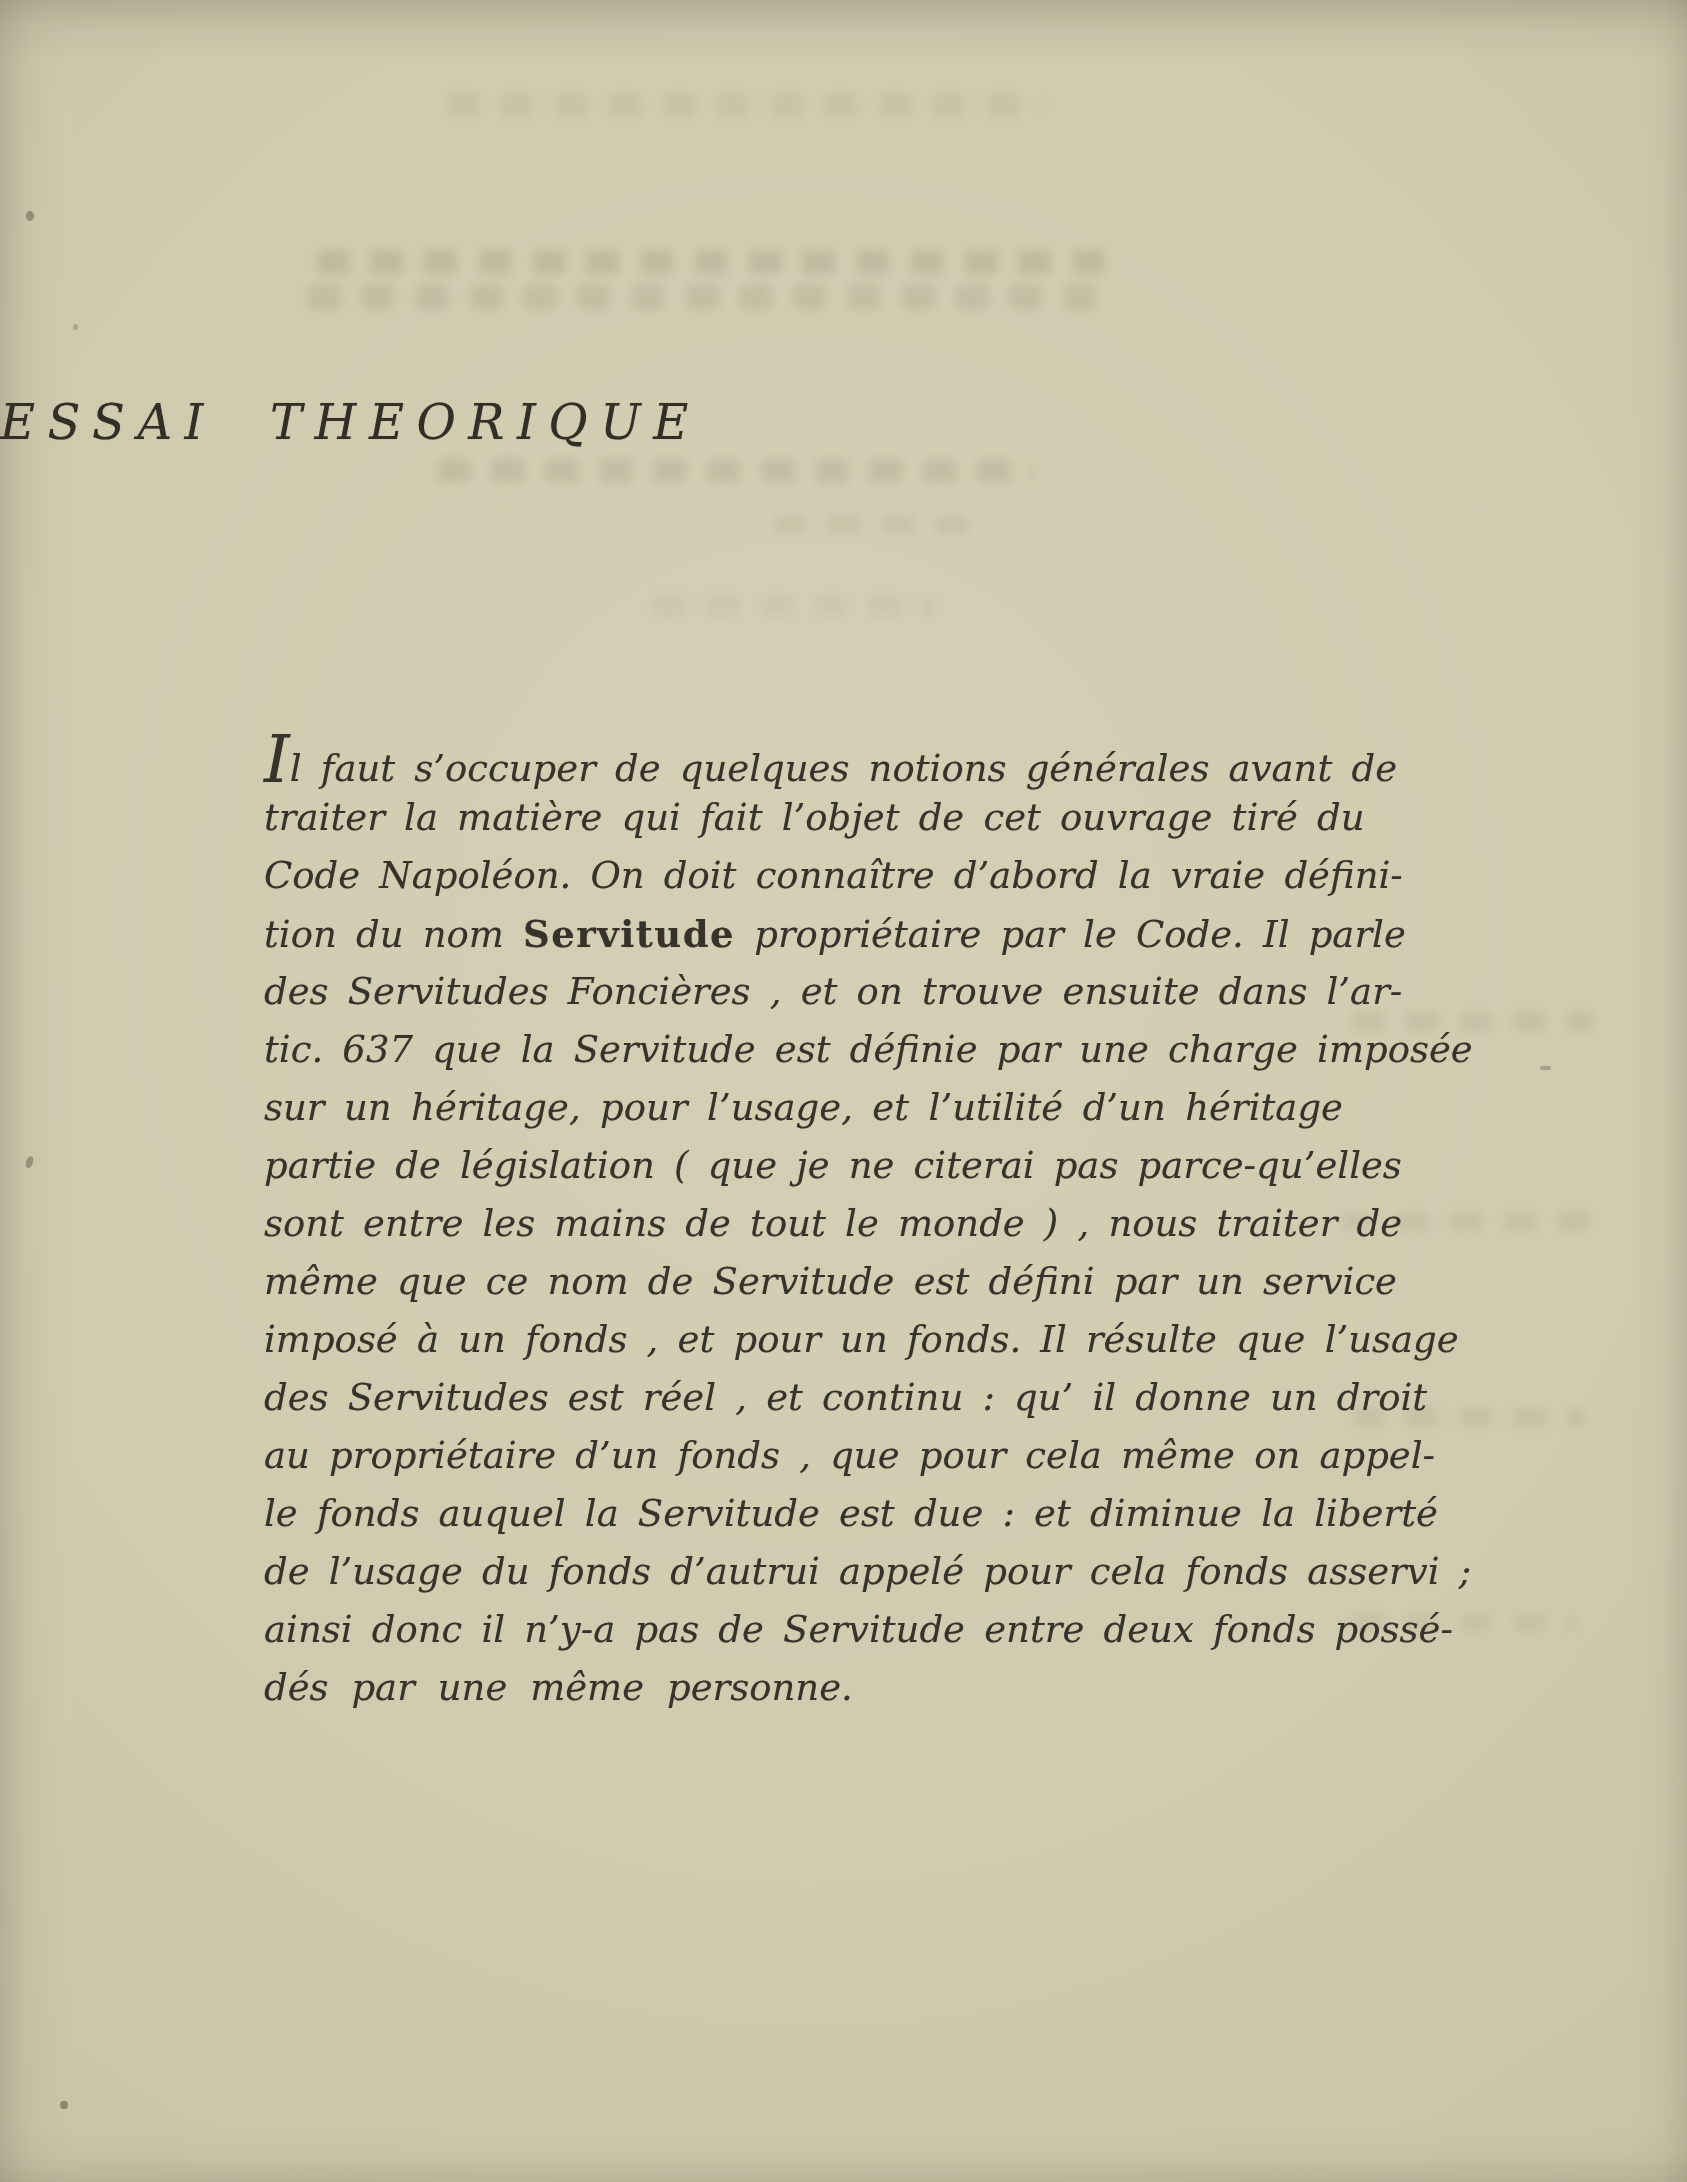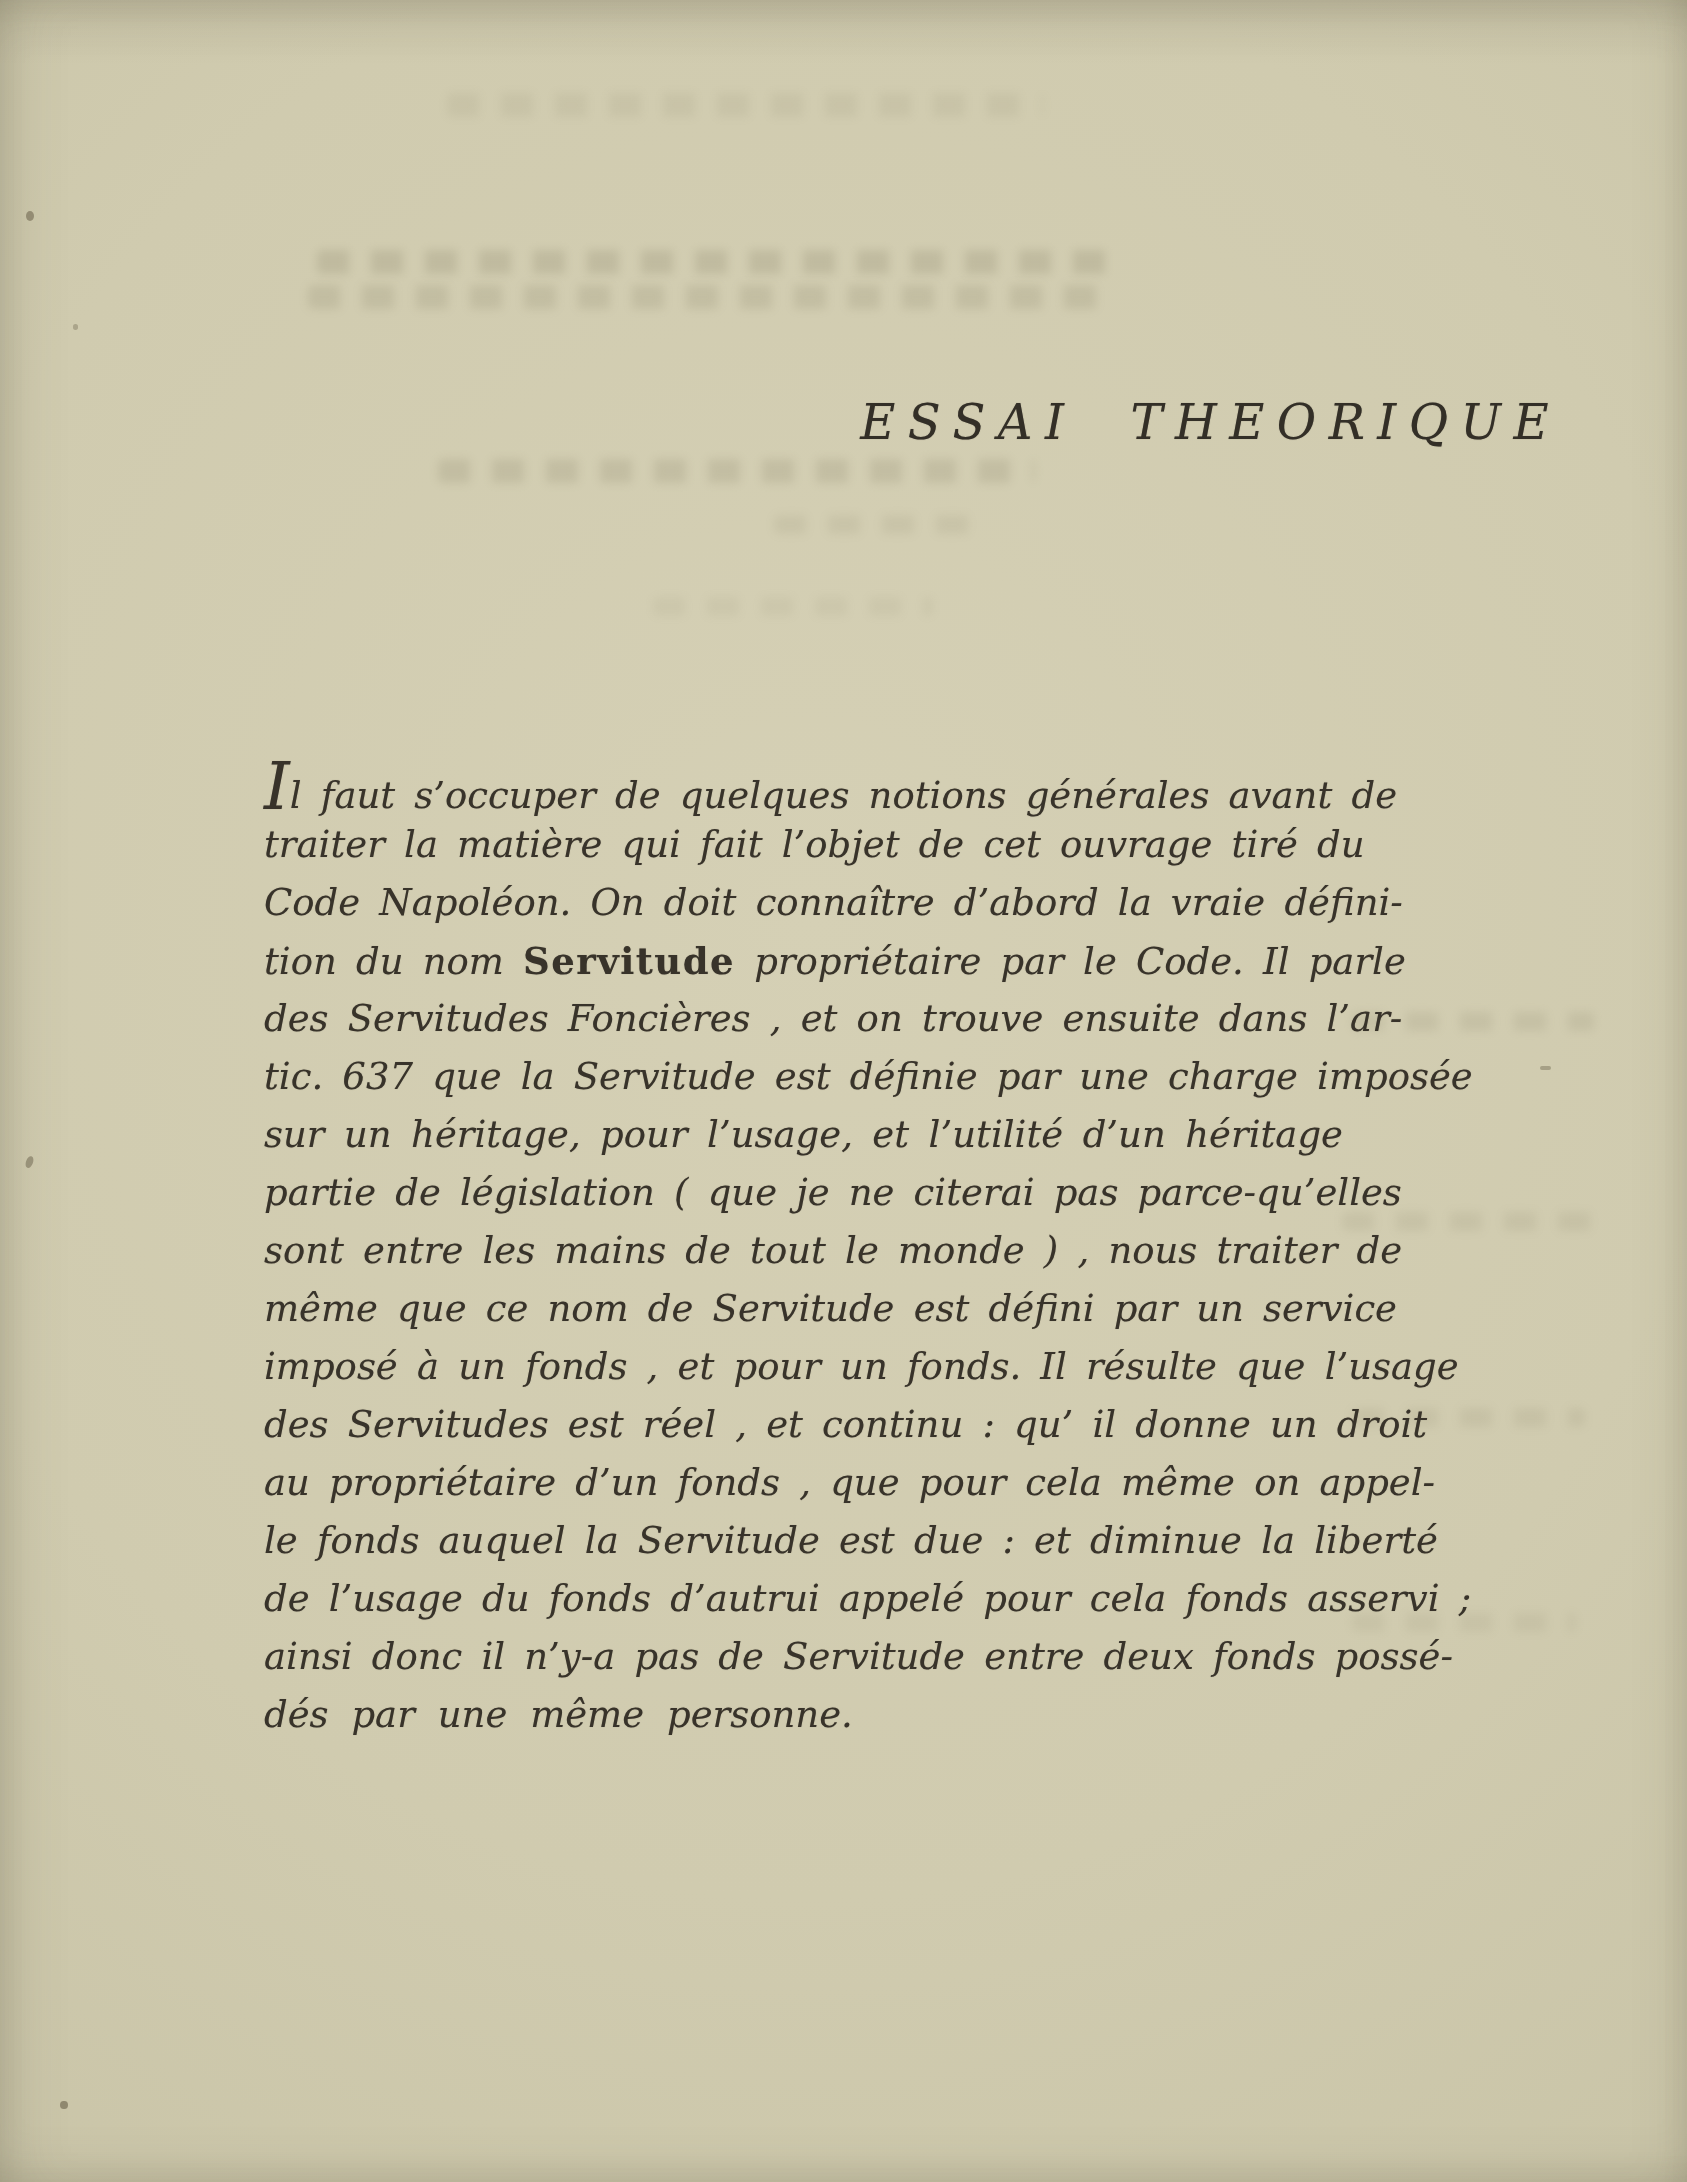--- a/index.html
+++ b/index.html
@@ -23,35 +23,35 @@
     font-family: "DejaVu Serif", "Liberation Serif", serif;
   }
 
   
   .title {
     position: absolute;
     top: 387px;
     left: 0;
     width: 1561px;
     margin: 0;
-    text-align: right;
+    text-align: left;
     font-style: italic;
     font-weight: normal;
     font-size: 48px;
     line-height: 70px;
     letter-spacing: 0.26em;
     word-spacing: 0.55em;
     color: #332f27;
     text-shadow: 0 0 0.9px rgba(51,47,39,0.45);
   }
 
   
   .body-text {
     position: absolute;
-    top: 758px;
+    top: 731px;
     left: 264px;
     width: 1079px;
     font-style: italic;
     font-size: 37px;
     color: #38332a;
     text-shadow: 0 0 0.9px rgba(56,51,42,0.35);
   }
   .line {
     height: 58px;
     line-height: 58px;

